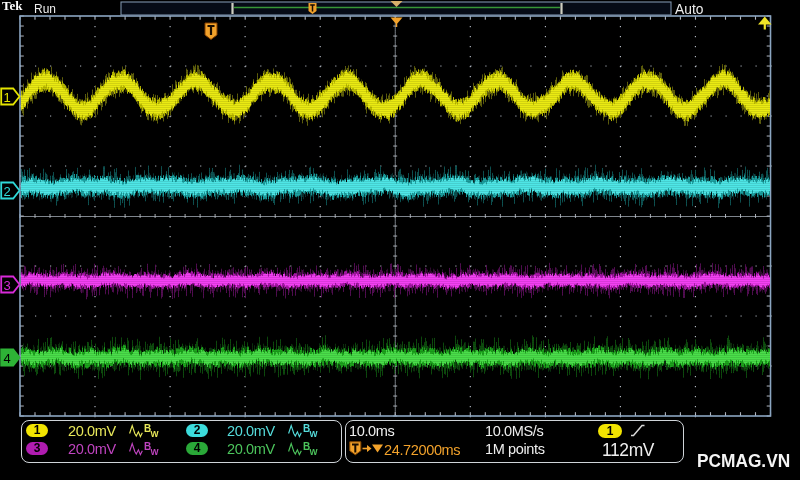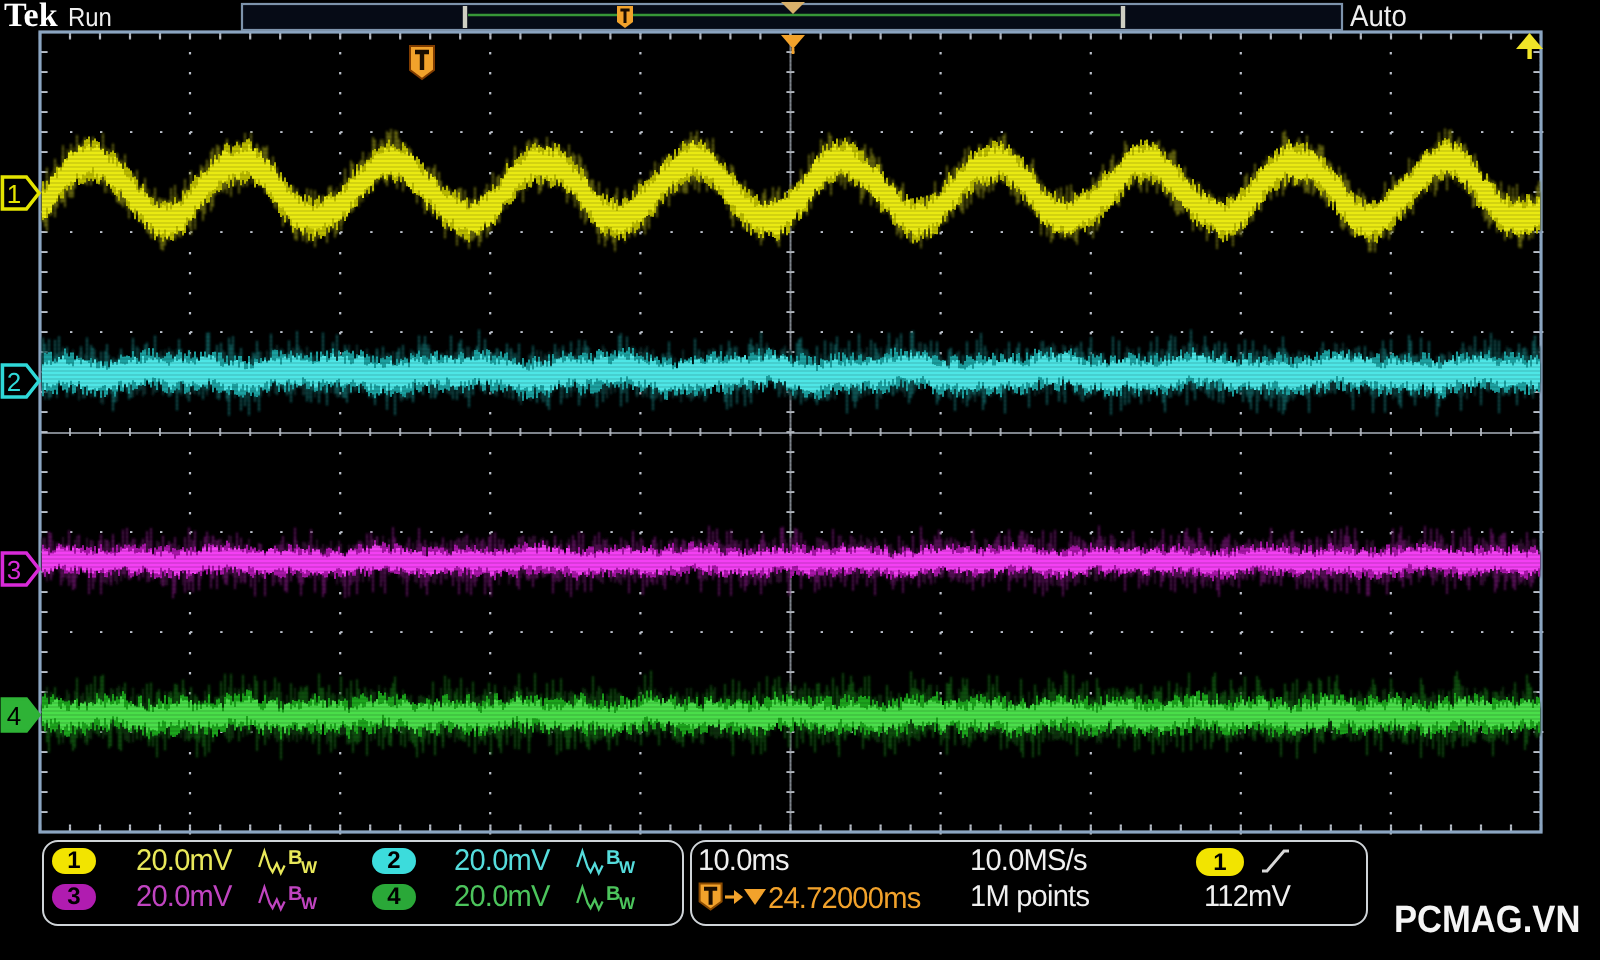--- a/index.html
+++ b/index.html
@@ -75,21 +75,21 @@
       </g>
  <rect x="121" y="2" width="550" height="13" fill="#060b16" stroke="#7d93ab" stroke-width="1.1"></rect>
  <path d="M234 7.5H560" stroke="#379637" stroke-width="1.3"></path>
  <path d="M232.5 3v11M561.5 3v11" stroke="#cfcfc2" stroke-width="2.2"></path>
  <g>
         <path d="M308.5 3h8v8l-4 3l-4 -3z" fill="#f2a22b"></path>
     <path d="M310.2 5h4.6M312.5 5v6.5" stroke="#1a0d00" stroke-width="1.5" fill="none"></path>
       </g>
  <path d="M390.5 1h12l-6 6z" fill="#d8b06a"></path>
 </svg>
-<div class="t" style="left:2px;top:-1px;color:#fff;font-family:'Liberation Serif',serif;font-weight:bold;font-size:17px;">Tek</div>
+<div class="t" style="left:2px;top:-1px;color:#fff;font-family:'Liberation Serif',serif;font-weight:bold;font-size:13px;">Tek</div>
 <div class="t" style="left:34px;top:1.5px;color:#eee;font-size:13px;transform:scaleX(.92);transform-origin:0 0;">Run</div>
 <div class="t" style="left:675px;top:1px;color:#eee;font-size:15px;transform:scaleX(.92);transform-origin:0 0;">Auto</div>
 <div style="position:absolute;left:21px;top:420px;width:319px;height:41px;border:1.2px solid #cfd4d8;border-radius:8px;background:#000;"></div>
 <div style="position:absolute;left:345px;top:420px;width:337px;height:41px;border:1.2px solid #cfd4d8;border-radius:8px;background:#000;"></div>
 <div class="pill" style="left:26px;top:424px;background:#f2e400;">1</div>
 <div class="pill" style="left:26px;top:442px;background:#b01cb0;">3</div>
 <div class="pill" style="left:186px;top:424px;background:#3cdcdc;">2</div>
 <div class="pill" style="left:186px;top:442px;background:#2aa838;">4</div>
 <div class="t" style="left:68px;top:423px;color:#e8e85a;font-size:15px;letter-spacing:-.4px;transform:scaleX(.97);transform-origin:0 0;">20.0mV</div>
 <div class="t" style="left:68px;top:441px;color:#c044c0;font-size:15px;letter-spacing:-.4px;transform:scaleX(.97);transform-origin:0 0;">20.0mV</div>
@@ -111,21 +111,21 @@
       <text x="21.5" y="13.5" fill="#55dcdc" font-size="8.5" font-weight="bold" font-family="Liberation Sans">W</text>
     </svg>
     <svg width="32" height="16" style="position:absolute;left:288px;top:441px;opacity:.999">
       <path d="M0.6 10.5 L3.2 2.6 L5.8 10.5 L7.3 13 L9.4 8.8 L11.4 13.6 L13.3 9.8" stroke="#4cc45c" stroke-width="1.15" fill="none" stroke-linejoin="miter"></path>
       <text x="15" y="9" fill="#4cc45c" font-size="10" font-weight="bold" font-family="Liberation Sans">B</text>
       <text x="21.5" y="13.5" fill="#4cc45c" font-size="8.5" font-weight="bold" font-family="Liberation Sans">W</text>
     </svg>
 <div class="t" style="left:349px;top:423px;color:#efefef;font-size:15px;letter-spacing:-.4px;transform:scaleX(.97);transform-origin:0 0;">10.0ms</div>
 <div class="t" style="left:485px;top:423px;color:#efefef;font-size:15px;letter-spacing:-.4px;transform:scaleX(.97);transform-origin:0 0;">10.0MS/s</div>
 <div class="t" style="left:485px;top:441px;color:#efefef;font-size:15px;letter-spacing:-.4px;transform:scaleX(.97);transform-origin:0 0;">1M points</div>
-<div class="t" style="left:602px;top:441px;color:#efefef;font-size:15px;letter-spacing:-.4px;transform:scaleX(.97);transform-origin:0 0;">112mV</div>
+<div class="t" style="left:602px;top:441px;color:#efefef;font-size:18px;letter-spacing:-.4px;transform:scaleX(.97);transform-origin:0 0;">112mV</div>
 <div class="pill" style="left:598px;top:424px;width:24px;height:14px;background:#f2e400;line-height:14px;">1</div>
 <svg width="18" height="16" style="position:absolute;left:629px;top:423px;">
       <path d="M2 12.5h2.5l8.5 -10h2.5" stroke="#d8d8d8" stroke-width="1.5" fill="none"></path>
     </svg>
 <svg width="120" height="16" style="position:absolute;left:349px;top:441px;">
  <path d="M0.8 0.8h11v9l-5.5 4l-5.5 -4z" fill="#f2a22b" stroke="#8a4a00" stroke-width="1"></path>
  <path d="M3 3.4h6.6M6.3 3.4v8" stroke="#1a0d00" stroke-width="2" fill="none"></path>
  <path d="M13.5 7.5h5" stroke="#f2a22b" stroke-width="1.6" fill="none"></path>
       <path d="M18 4l4.5 3.5l-4.5 3.5z" fill="#f2a22b"></path>
  <path d="M23 3.5h11l-5.5 8z" fill="#f2a22b"></path>

